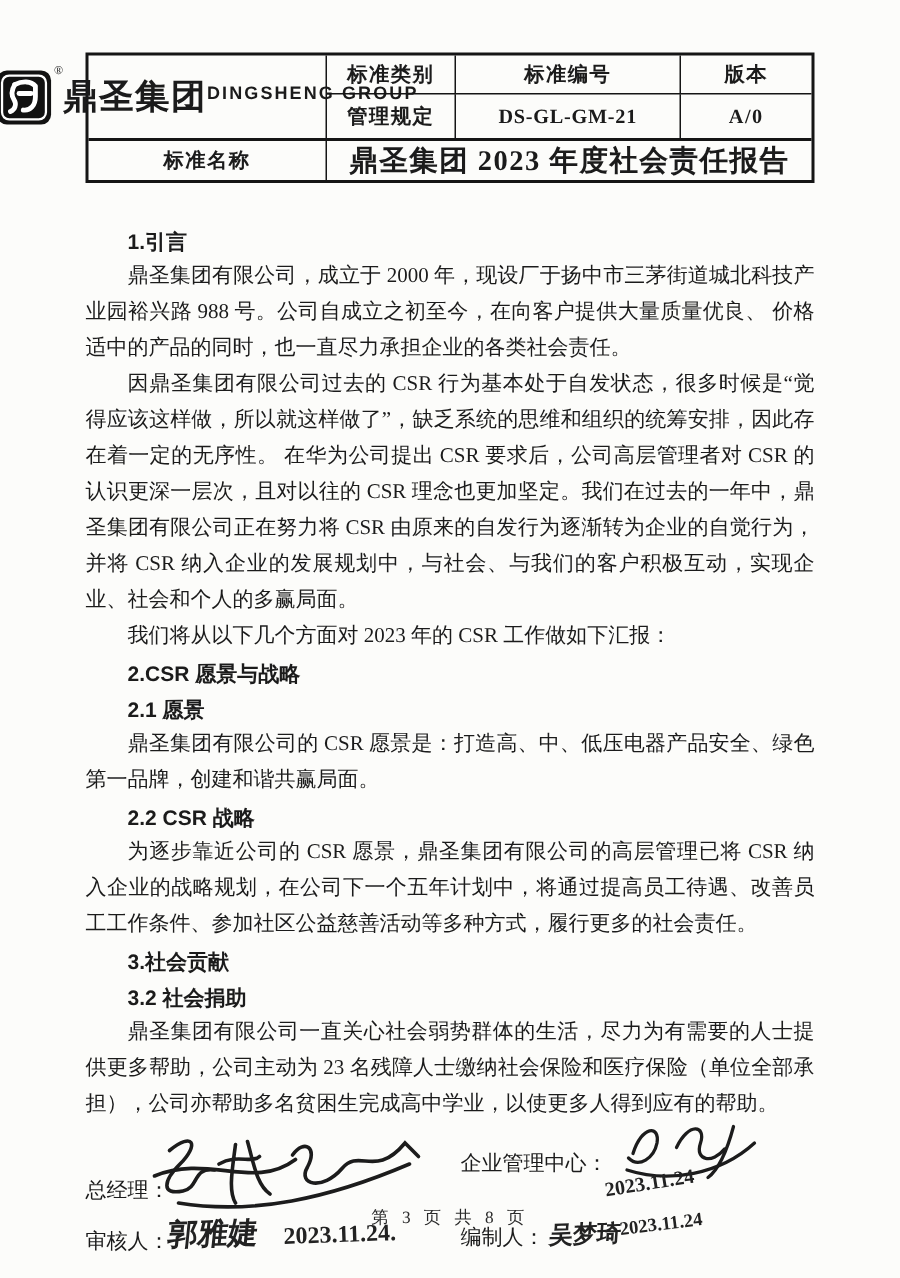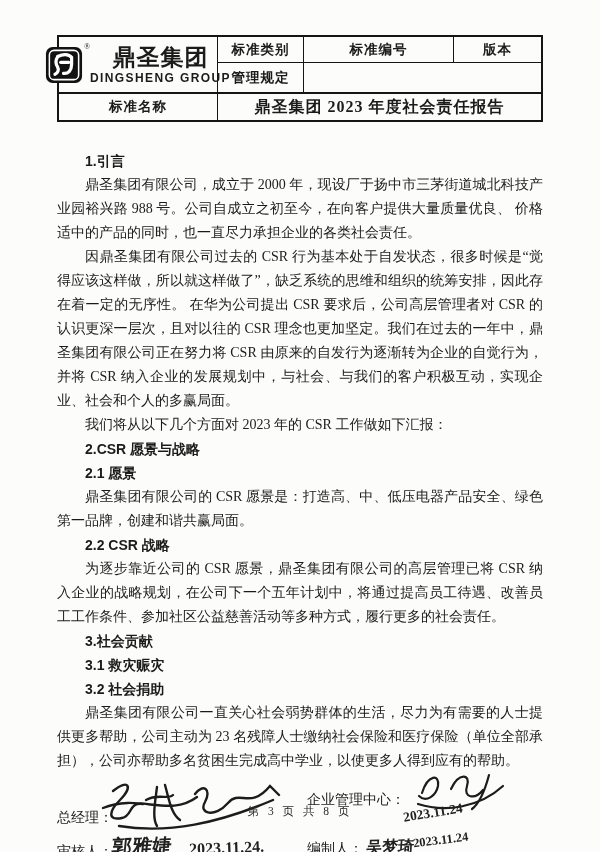--- a/index.html
+++ b/index.html
@@ -22,26 +22,26 @@
     font-size:13.5px;font-weight:600;letter-spacing:1px;white-space:nowrap;
   }
   .logo-cell{grid-row:1/3;grid-column:1;border-right:1.6px solid #151515;}
   .th-cat{grid-row:1;grid-column:2;border-right:1.6px solid #151515;border-bottom:1.3px solid #151515;}
   .th-num{grid-row:1;grid-column:3;border-right:1.6px solid #151515;border-bottom:1.3px solid #151515;}
   .th-ver{grid-row:1;grid-column:4;border-bottom:1.3px solid #151515;}
   .v-cat{grid-row:2;grid-column:2;border-right:1.6px solid #151515;}
   .v-num{grid-row:2;grid-column:3;border-right:1.6px solid #151515;letter-spacing:.5px;}
   .v-ver{grid-row:2;grid-column:4;}
   .name-label{grid-row:3;grid-column:1;border-top:2.6px solid #151515;border-right:1.6px solid #151515;}
-  .name-value{grid-row:3;grid-column:2/5;border-top:2.6px solid #151515;font-weight:700;font-size:16px;}
+  .name-value{grid-row:3;grid-column:2/5;border-top:2.6px solid #151515;font-weight:700;font-size:19px;}
 
   .logo-wrap{display:flex;align-items:center;gap:7px;}
   .logo-mark{position:relative;width:38px;height:38px;flex:0 0 auto;}
   .logo-reg{position:absolute;top:-4px;right:-8px;font-size:8px;font-weight:400;}
-  .logo-text{display:flex;flex-direction:column;align-items:center;line-height:1;}
+  .logo-text{display:flex;flex-direction:row;align-items:flex-start;line-height:1;}
   .logo-cn{font-family:"Liberation Sans","DejaVu Sans",sans-serif;font-size:23px;font-weight:900;letter-spacing:1px;}
   .logo-en{font-family:"Liberation Sans","DejaVu Sans",sans-serif;font-size:12px;font-weight:700;letter-spacing:1.4px;margin-top:3px;}
 
   
   .body-text{margin-top:27px;font-size:14px;line-height:24px;}
   .blk{text-indent:2em;text-align:justify;text-justify:inter-ideograph;}
   .h{font-weight:700;font-family:"Liberation Sans","DejaVu Sans",sans-serif;text-align:left;}
 
   
   .sig-area{position:relative;margin-top:6px;height:86px;font-size:14px;}
@@ -90,36 +90,37 @@
           <span class="logo-text">
             <span class="logo-cn">鼎圣集团</span>
             <span class="logo-en">DINGSHENG GROUP</span>
           </span>
         </div>
       </div>
       <div class="cell th-cat">标准类别</div>
       <div class="cell th-num">标准编号</div>
       <div class="cell th-ver">版本</div>
       <div class="cell v-cat">管理规定</div>
+      <div class="cell v-num">DS-GL-GM-21</div>
+      <div class="cell v-ver">A/0</div>
       <div class="cell name-label">标准名称</div>
       <div class="cell name-value">鼎圣集团 2023 年度社会责任报告</div>
     </div>
 
     <div class="body-text">
       <div class="blk h">1.引言</div>
       <div class="blk p">鼎圣集团有限公司，成立于 2000 年，现设厂于扬中市三茅街道城北科技产业园裕兴路 988 号。公司自成立之初至今，在向客户提供大量质量优良、 价格适中的产品的同时，也一直尽力承担企业的各类社会责任。</div>
       <div class="blk p">因鼎圣集团有限公司过去的 CSR 行为基本处于自发状态，很多时候是“觉得应该这样做，所以就这样做了”，缺乏系统的思维和组织的统筹安排，因此存在着一定的无序性。 在华为公司提出 CSR 要求后，公司高层管理者对 CSR 的认识更深一层次，且对以往的 CSR 理念也更加坚定。我们在过去的一年中，鼎圣集团有限公司正在努力将 CSR 由原来的自发行为逐渐转为企业的自觉行为，并将 CSR 纳入企业的发展规划中，与社会、与我们的客户积极互动，实现企业、社会和个人的多赢局面。</div>
       <div class="blk p">我们将从以下几个方面对 2023 年的 CSR 工作做如下汇报：</div>
       <div class="blk h">2.CSR 愿景与战略</div>
       <div class="blk h">2.1 愿景</div>
       <div class="blk p">鼎圣集团有限公司的 CSR 愿景是：打造高、中、低压电器产品安全、绿色第一品牌，创建和谐共赢局面。</div>
       <div class="blk h">2.2 CSR 战略</div>
       <div class="blk p">为逐步靠近公司的 CSR 愿景，鼎圣集团有限公司的高层管理已将 CSR 纳入企业的战略规划，在公司下一个五年计划中，将通过提高员工待遇、改善员工工作条件、参加社区公益慈善活动等多种方式，履行更多的社会责任。</div>
       <div class="blk h">3.社会贡献</div>
-      <div class="blk h">3.1 救灾赈灾</div>
       <div class="blk h">3.2 社会捐助</div>
       <div class="blk p">鼎圣集团有限公司一直关心社会弱势群体的生活，尽力为有需要的人士提供更多帮助，公司主动为 23 名残障人士缴纳社会保险和医疗保险（单位全部承担），公司亦帮助多名贫困生完成高中学业，以使更多人得到应有的帮助。</div>
     </div>
 
     <div class="sig-area">
       <span class="sig-label" id="gm-label">总经理：</span>
       <svg class="sig-svg" id="gm-sig" width="195" height="64" viewBox="0 0 195 64">
         <g fill="none" stroke="#1c1c1c" stroke-width="2.4" stroke-linecap="round">
           <path d="M16 18 C32 5 36 14 23 27 C12 38 10 48 25 45 C36 43 31 29 46 31"></path>
           <path d="M6 35 C42 20 72 45 100 24"></path>

